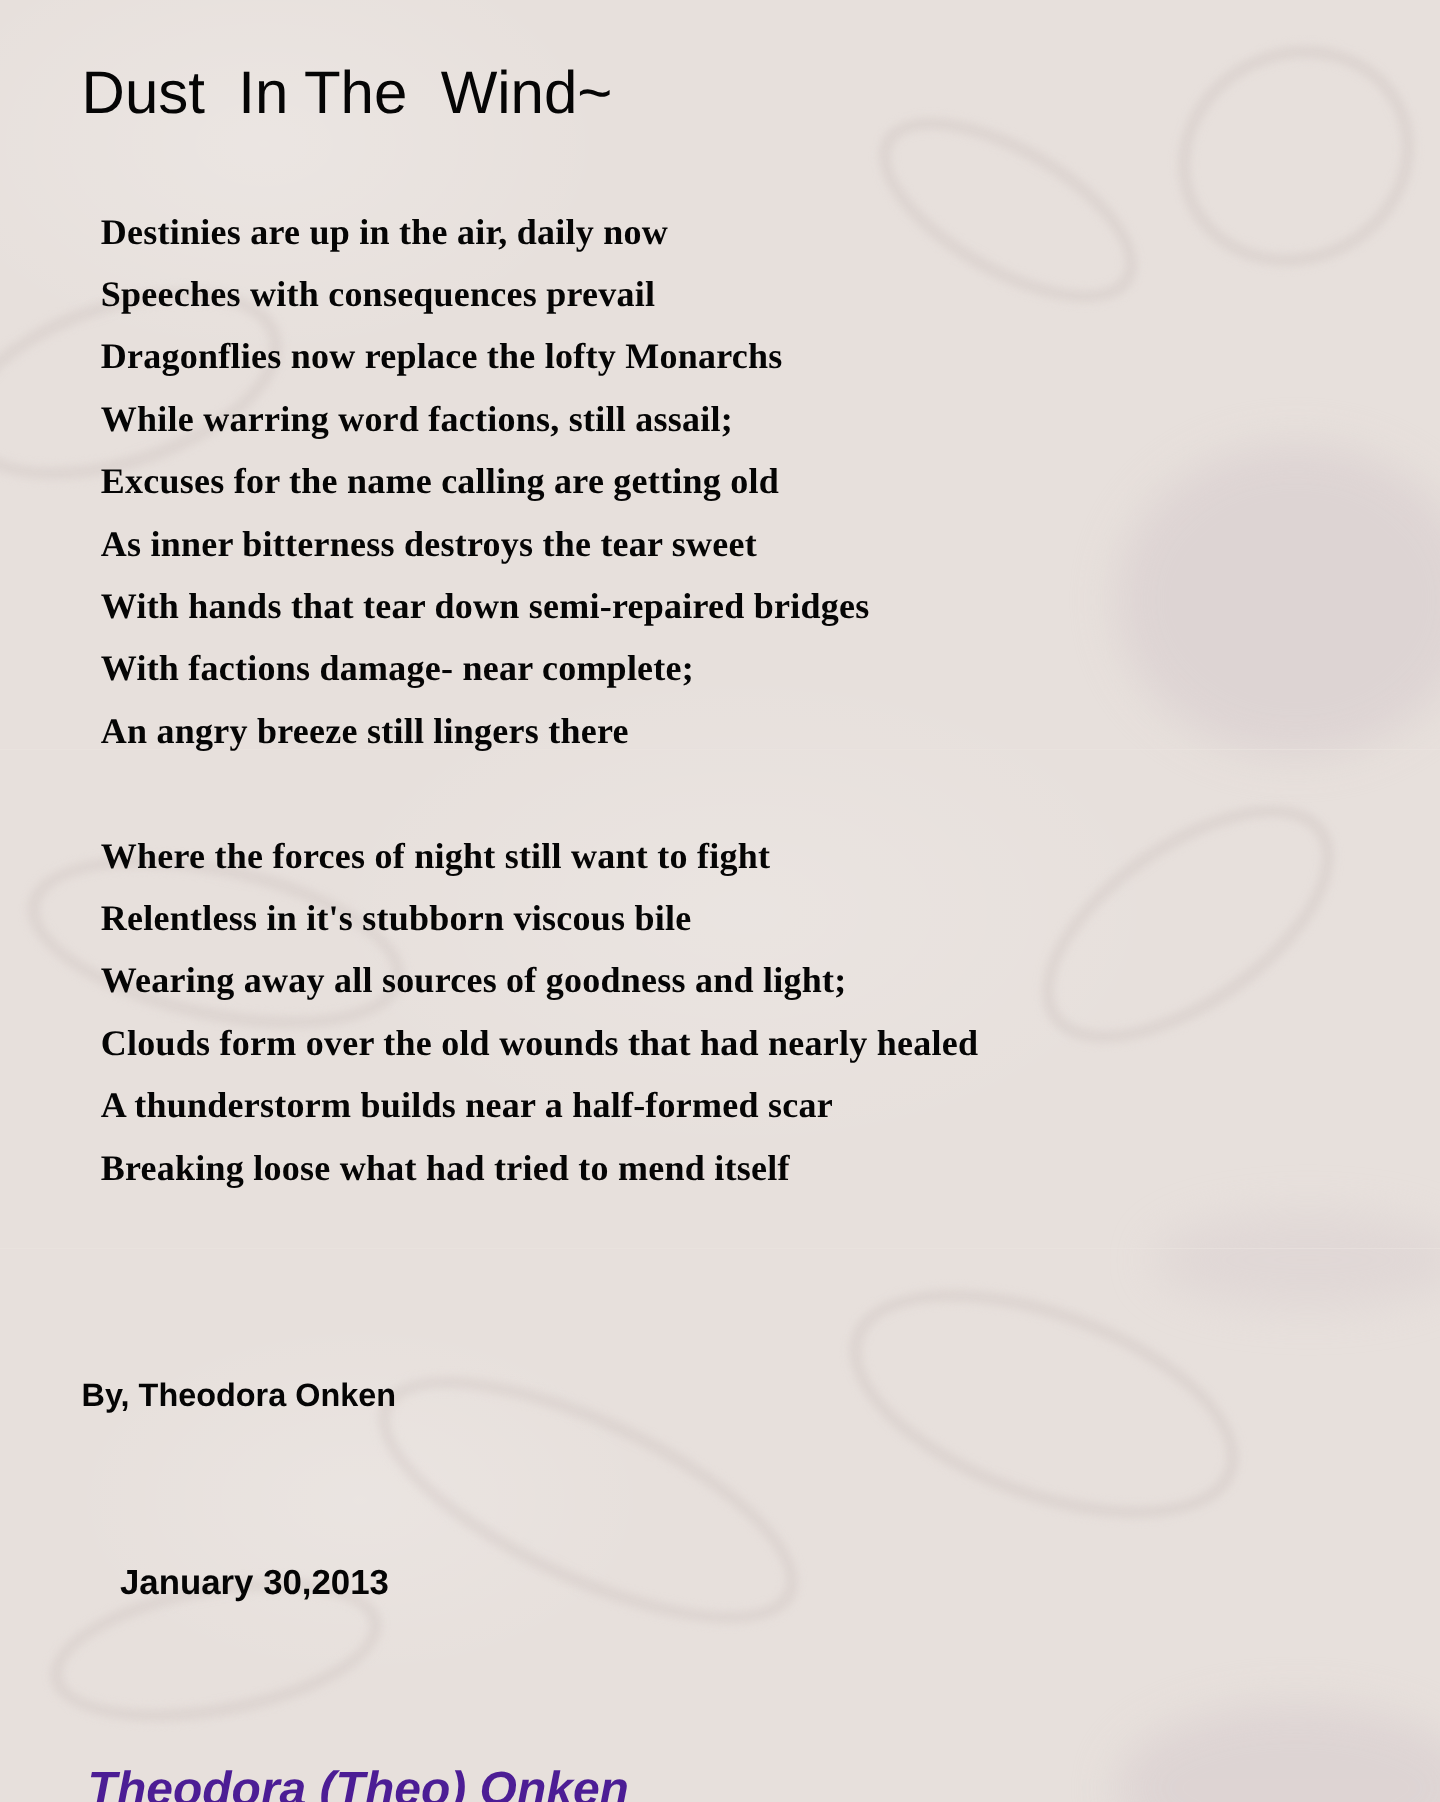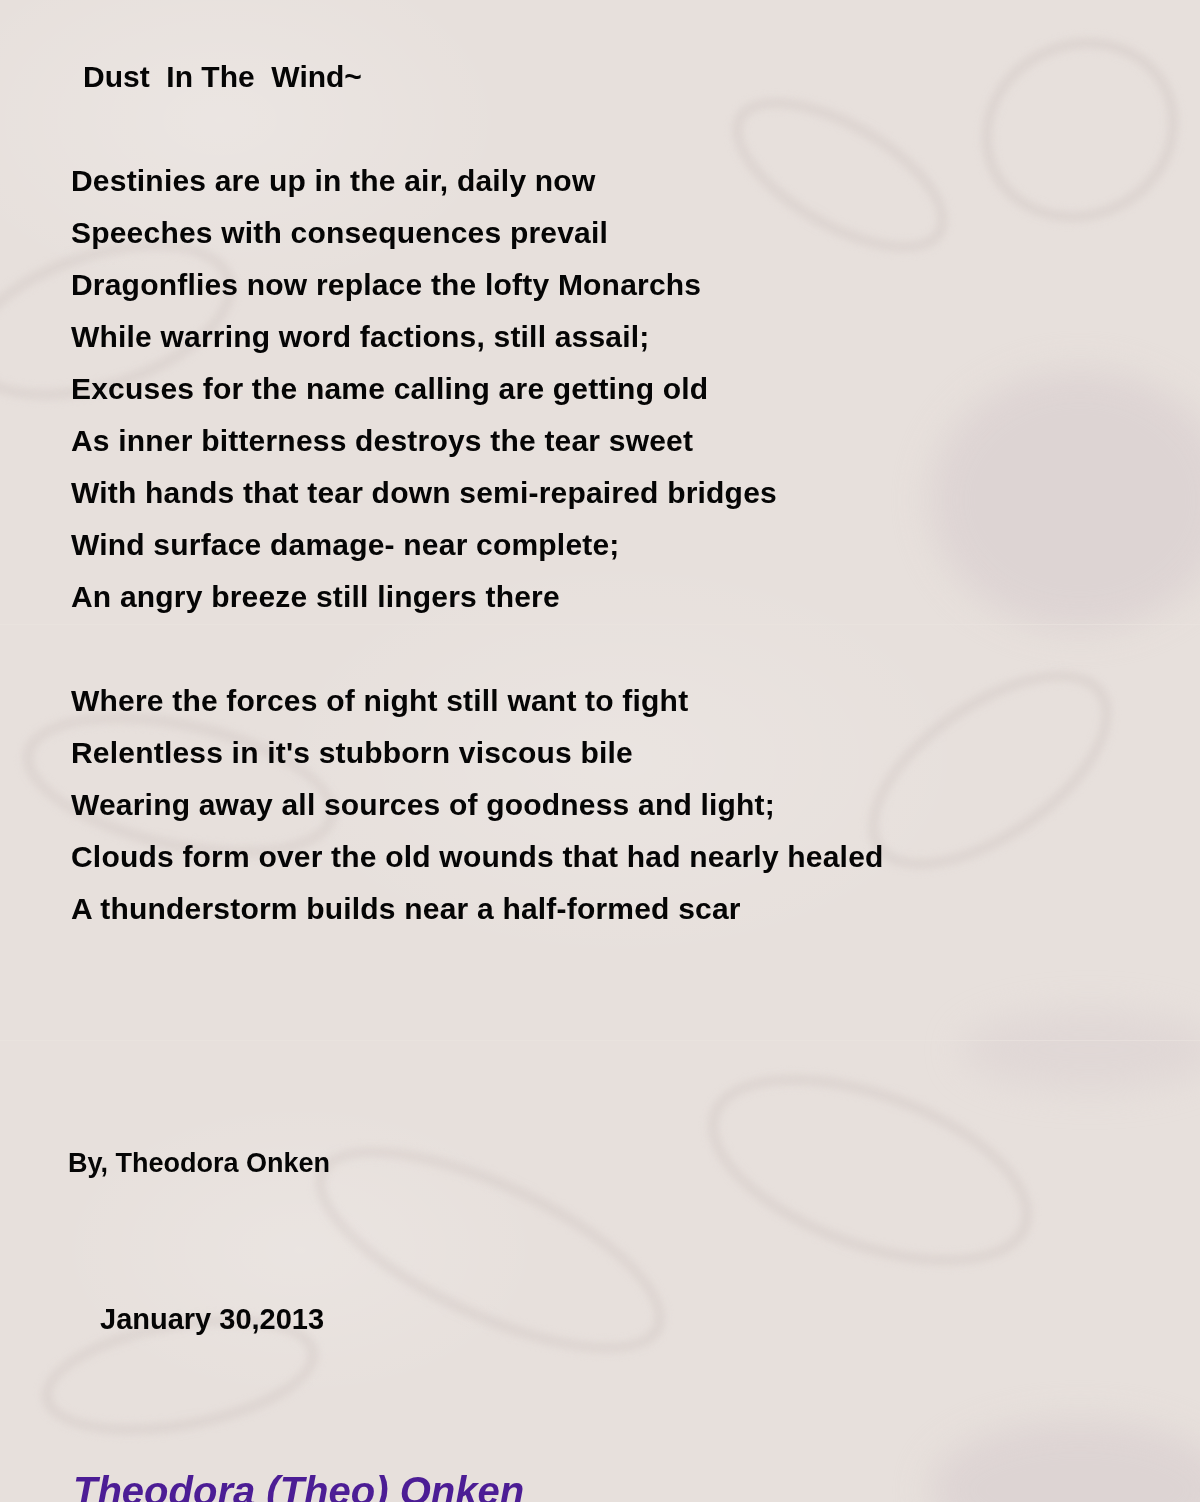--- a/index.html
+++ b/index.html
@@ -52,35 +52,36 @@
     }
 
     .content {
       position: absolute;
       left: 68px;
       top: 0;
       right: 0;
     }
     .title {
       position: absolute;
-      left: 15px;
+      left: 0;
       top: 52px;
       margin: 0;
-      font-size: 30px;
-      font-weight: bold;
+      font-size: 50px;
+      font-weight: normal;
       line-height: 50px;
       white-space: pre;
       letter-spacing: 0px;
     }
     .stanza {
       position: absolute;
       left: 0;
-      margin: 3px;
+      margin: 16px;
       padding: 0;
       list-style: none;
+      font-family: Liberation Serif, serif;
     }
     .stanza-1 { top: 152px; }
     .stanza-2 { top: 672px; }
     .line {
       font-size: 30px;
       font-weight: bold;
       line-height: 52px;
       height: 52px;
       white-space: pre;
       letter-spacing: 0.2px;
@@ -140,28 +141,29 @@
   <h1 class="title">Dust  In The  Wind~</h1>
 
   <ul class="stanza stanza-1">
     <li class="line">Destinies are up in the air, daily now</li>
     <li class="line">Speeches with consequences prevail</li>
     <li class="line">Dragonflies now replace the lofty Monarchs</li>
     <li class="line">While warring word factions, still assail;</li>
     <li class="line">Excuses for the name calling are getting old</li>
     <li class="line">As inner bitterness destroys the tear sweet</li>
     <li class="line">With hands that tear down semi-repaired bridges</li>
-    <li class="line">Wind surface damage- near complete;</li>
+    <li class="line">With factions damage- near complete;</li>
     <li class="line">An angry breeze still lingers there</li>
   </ul>
 
   <ul class="stanza stanza-2">
     <li class="line">Where the forces of night still want to fight</li>
     <li class="line">Relentless in it's stubborn viscous bile</li>
     <li class="line">Wearing away all sources of goodness and light;</li>
     <li class="line">Clouds form over the old wounds that had nearly healed</li>
     <li class="line">A thunderstorm builds near a half-formed scar</li>
+    <li class="line">Breaking loose what had tried to mend itself</li>
   </ul>
 
   <div class="byline">By, Theodora Onken</div>
   <div class="date">January 30,2013</div>
   <div class="signature">Theodora (Theo) Onken</div>
 </div>
 
 </body></html>

